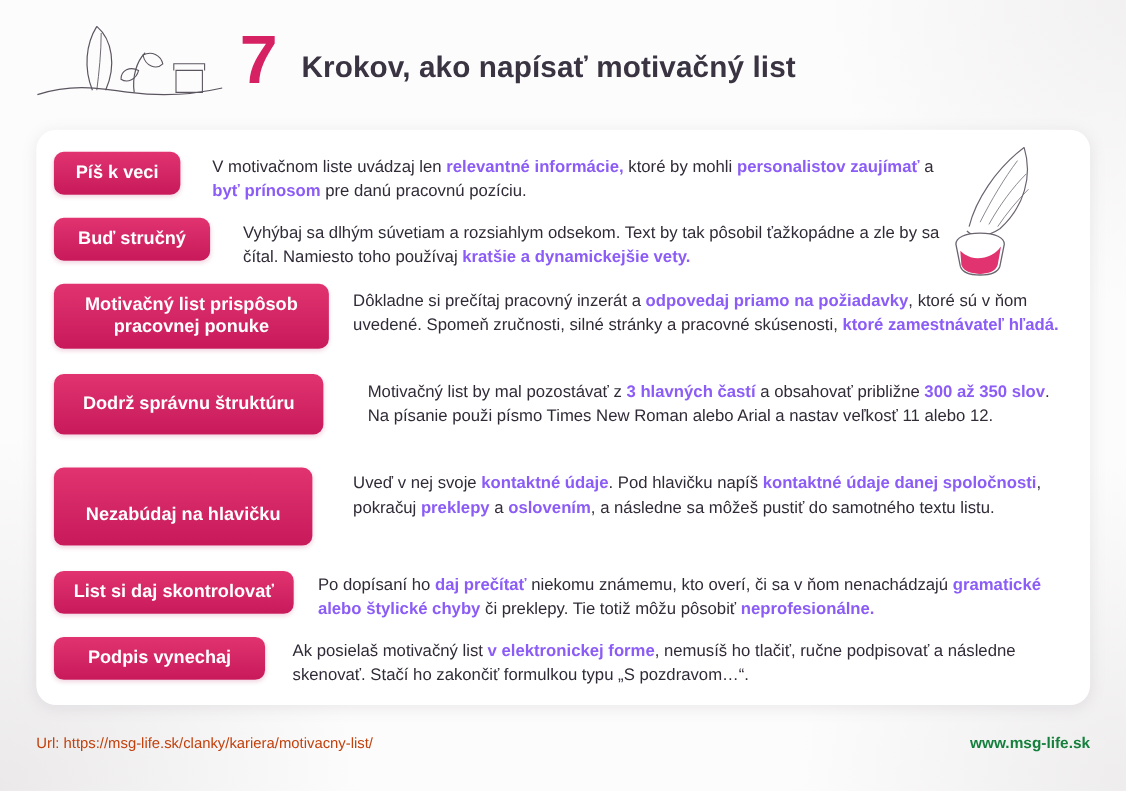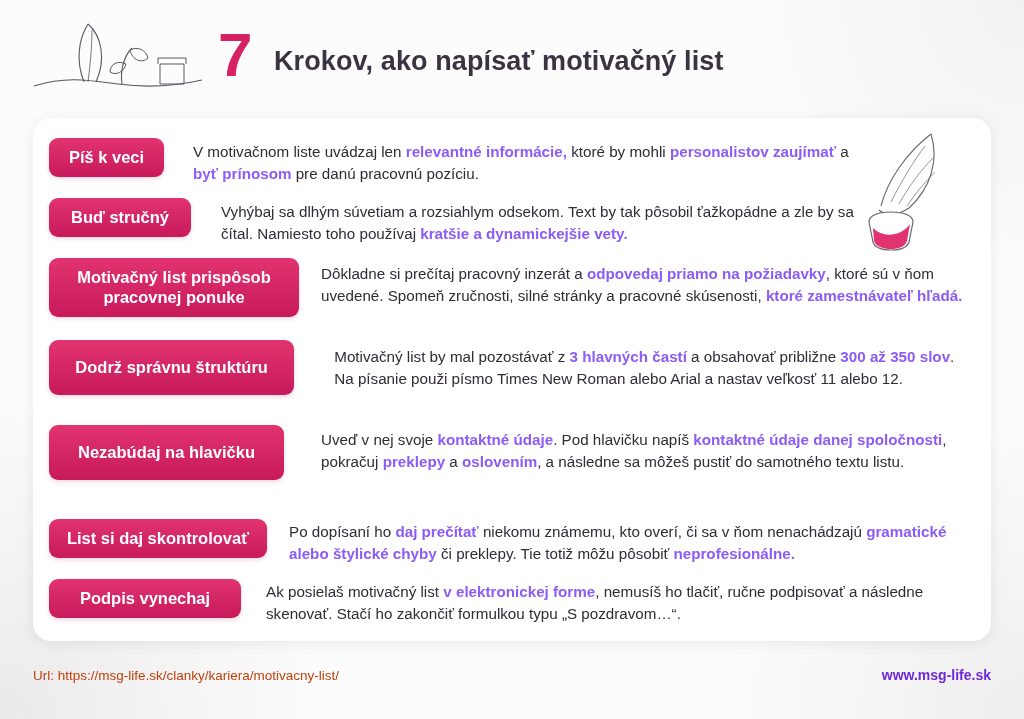--- a/index.html
+++ b/index.html
@@ -83,21 +83,21 @@
   }
   .desc b { font-weight: bold; color: #8b5cf6; }
 
   
   .footer-url {
     position: absolute; left: 33px; top: 668px;
     font-size: 13.5px; color: #c2410c;
   }
   .footer-brand {
     position: absolute; right: 33px; top: 667px;
-    font-size: 14px; font-weight: bold; color: #6d28d9;
+    font-size: 14px; font-weight: bold; color: #15803d;
   }
 </style>
 </head>
 <body>
 
 <div class="page">
 
   <div class="header">
     <div class="header-deco">
       <svg width="180" height="90" viewBox="0 0 180 90" fill="none">
@@ -147,21 +147,21 @@
 pracovnej ponuke</div>
         <div class="desc" style="width:650px; margin-left:22px; margin-top:7px;">Dôkladne si prečítaj pracovný inzerát a <b>odpovedaj priamo na požiadavky</b>, ktoré sú v ňom uvedené. Spomeň zručnosti, silné stránky a pracovné skúsenosti, <b>ktoré zamestnávateľ hľadá.</b></div>
       </div>
 
       <div class="row" style="left:16px; top:222px; width:926px;">
         <div class="pill" style="width:250px; padding-top:17px; padding-bottom:18px;">Dodrž správnu štruktúru</div>
         <div class="desc" style="width:655px; margin-left:40px; margin-top:6px;">Motivačný list by mal pozostávať z <b>3 hlavných častí</b> a obsahovať približne <b>300 až 350 slov</b>. Na písanie použi písmo Times New Roman alebo Arial a nastav veľkosť 11 alebo 12.</div>
       </div>
 
       <div class="row" style="left:16px; top:307px; width:926px;">
-        <div class="pill" style="width:235px; padding-top:17px; padding-bottom:18px;">Nezabúdaj na hlavičku</div>
+        <div class="pill" style="width:235px; padding-top:33px; padding-bottom:18px;">Nezabúdaj na hlavičku</div>
         <div class="desc" style="width:640px; margin-left:37px; margin-top:4px;">Uveď v nej svoje <b>kontaktné údaje</b>. Pod hlavičku napíš <b>kontaktné údaje danej spoločnosti</b>, pokračuj <b>preklepy</b> a <b>oslovením</b>, a následne sa môžeš pustiť do samotného textu listu.</div>
       </div>
 
       <div class="row" style="left:16px; top:399px; width:926px;">
         <div class="pill" style="width:218px; margin-top:2px;">List si daj skontrolovať</div>
         <div class="desc" style="width:680px; margin-left:22px; margin-top:4px;">Po dopísaní ho <b>daj prečítať</b> niekomu známemu, kto overí, či sa v ňom nenachádzajú <b>gramatické alebo štylické chyby</b> či preklepy. Tie totiž môžu pôsobiť <b>neprofesionálne.</b></div>
       </div>
 
       <div class="row" style="left:16px; top:459px; width:926px;">
         <div class="pill" style="width:192px; margin-top:2px;">Podpis vynechaj</div>

